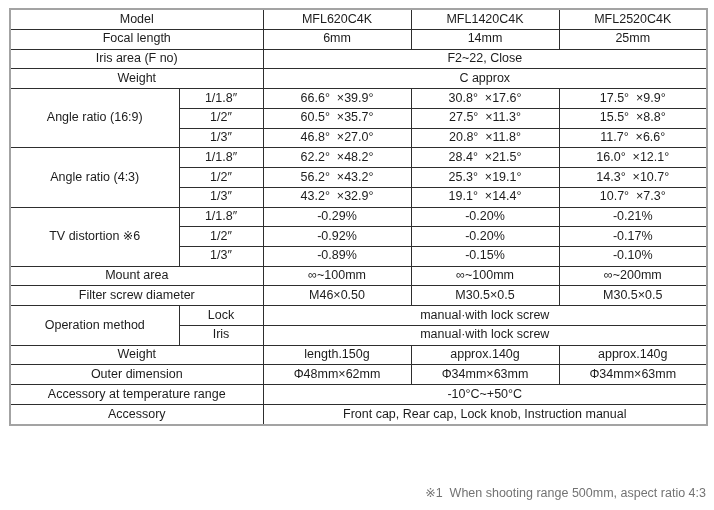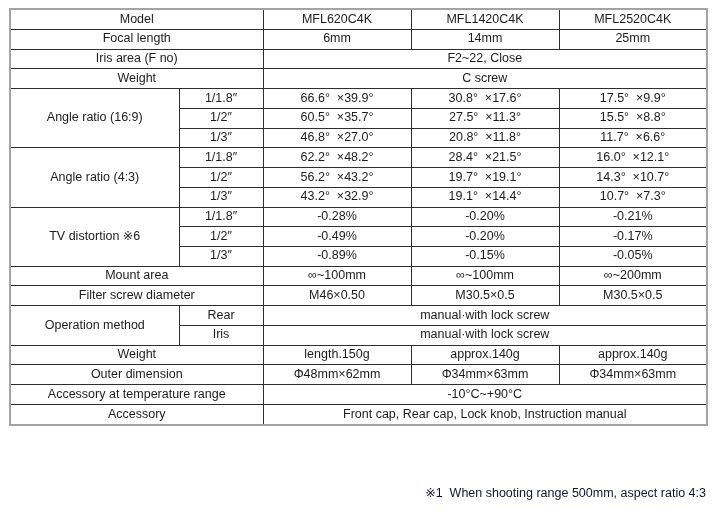--- a/index.html
+++ b/index.html
@@ -27,21 +27,21 @@
     padding:0 4px;
     white-space:pre;
     overflow:hidden;
   }
   .footnote {
     position:absolute;
     top:485px;
     right:8px;
     font-size:12.5px;
     white-space:pre;
-    color:#0f172a;
+    color:#737373;
   }
 </style>
 </head>
 <body>
 
 <div class="table-wrap">
   <table class="spec">
     <colgroup>
       <col style="width:169px">
         <col style="width:84px">
@@ -65,21 +65,21 @@
       <td>25mm</td>
     </tr>
 
     <tr>
       <td colspan="2">Iris area (F no)</td>
       <td colspan="3">F2~22, Close</td>
     </tr>
 
     <tr>
       <td colspan="2">Weight</td>
-      <td colspan="3">C screw</td>
+      <td colspan="3">C approx</td>
     </tr>
 
     <tr>
       <td rowspan="3">Angle ratio (16:9)</td>
       <td>1/1.8″</td>
       <td>66.6°  ×39.9°</td>
       <td>30.8°  ×17.6°</td>
       <td>17.5°  ×9.9°</td>
     </tr>
     <tr>
@@ -98,67 +98,67 @@
     <tr>
       <td rowspan="3">Angle ratio (4:3)</td>
       <td>1/1.8″</td>
       <td>62.2°  ×48.2°</td>
       <td>28.4°  ×21.5°</td>
       <td>16.0°  ×12.1°</td>
     </tr>
     <tr>
       <td>1/2″</td>
       <td>56.2°  ×43.2°</td>
-      <td>19.7°  ×19.1°</td>
+      <td>25.3°  ×19.1°</td>
       <td>14.3°  ×10.7°</td>
     </tr>
     <tr>
       <td>1/3″</td>
       <td>43.2°  ×32.9°</td>
       <td>19.1°  ×14.4°</td>
       <td>10.7°  ×7.3°</td>
     </tr>
 
     <tr>
       <td rowspan="3">TV distortion ※6</td>
       <td>1/1.8″</td>
-      <td>-0.28%</td>
+      <td>-0.29%</td>
       <td>-0.20%</td>
       <td>-0.21%</td>
     </tr>
     <tr>
       <td>1/2″</td>
-      <td>-0.49%</td>
+      <td>-0.92%</td>
       <td>-0.20%</td>
       <td>-0.17%</td>
     </tr>
     <tr>
       <td>1/3″</td>
       <td>-0.89%</td>
       <td>-0.15%</td>
-      <td>-0.05%</td>
+      <td>-0.10%</td>
     </tr>
 
     <tr>
       <td colspan="2">Mount area</td>
       <td>∞~100mm</td>
       <td>∞~100mm</td>
       <td>∞~200mm</td>
     </tr>
 
     <tr>
       <td colspan="2">Filter screw diameter</td>
       <td>M46×0.50</td>
       <td>M30.5×0.5</td>
       <td>M30.5×0.5</td>
     </tr>
 
     <tr>
       <td rowspan="2">Operation method</td>
-      <td>Rear</td>
+      <td>Lock</td>
       <td colspan="3">manual·with lock screw</td>
     </tr>
     <tr>
       <td>Iris</td>
       <td colspan="3">manual·with lock screw</td>
     </tr>
 
     <tr>
       <td colspan="2">Weight</td>
       <td>length.150g</td>
@@ -168,21 +168,21 @@
 
     <tr>
       <td colspan="2">Outer dimension</td>
       <td>Φ48mm×62mm</td>
       <td>Φ34mm×63mm</td>
       <td>Φ34mm×63mm</td>
     </tr>
 
     <tr>
       <td colspan="2">Accessory at temperature range</td>
-      <td colspan="3">-10°C~+90°C</td>
+      <td colspan="3">-10°C~+50°C</td>
     </tr>
 
     <tr>
       <td colspan="2">Accessory</td>
       <td colspan="3">Front cap, Rear cap, Lock knob, Instruction manual</td>
     </tr>
   </tbody>
     </table>
 </div>
 

